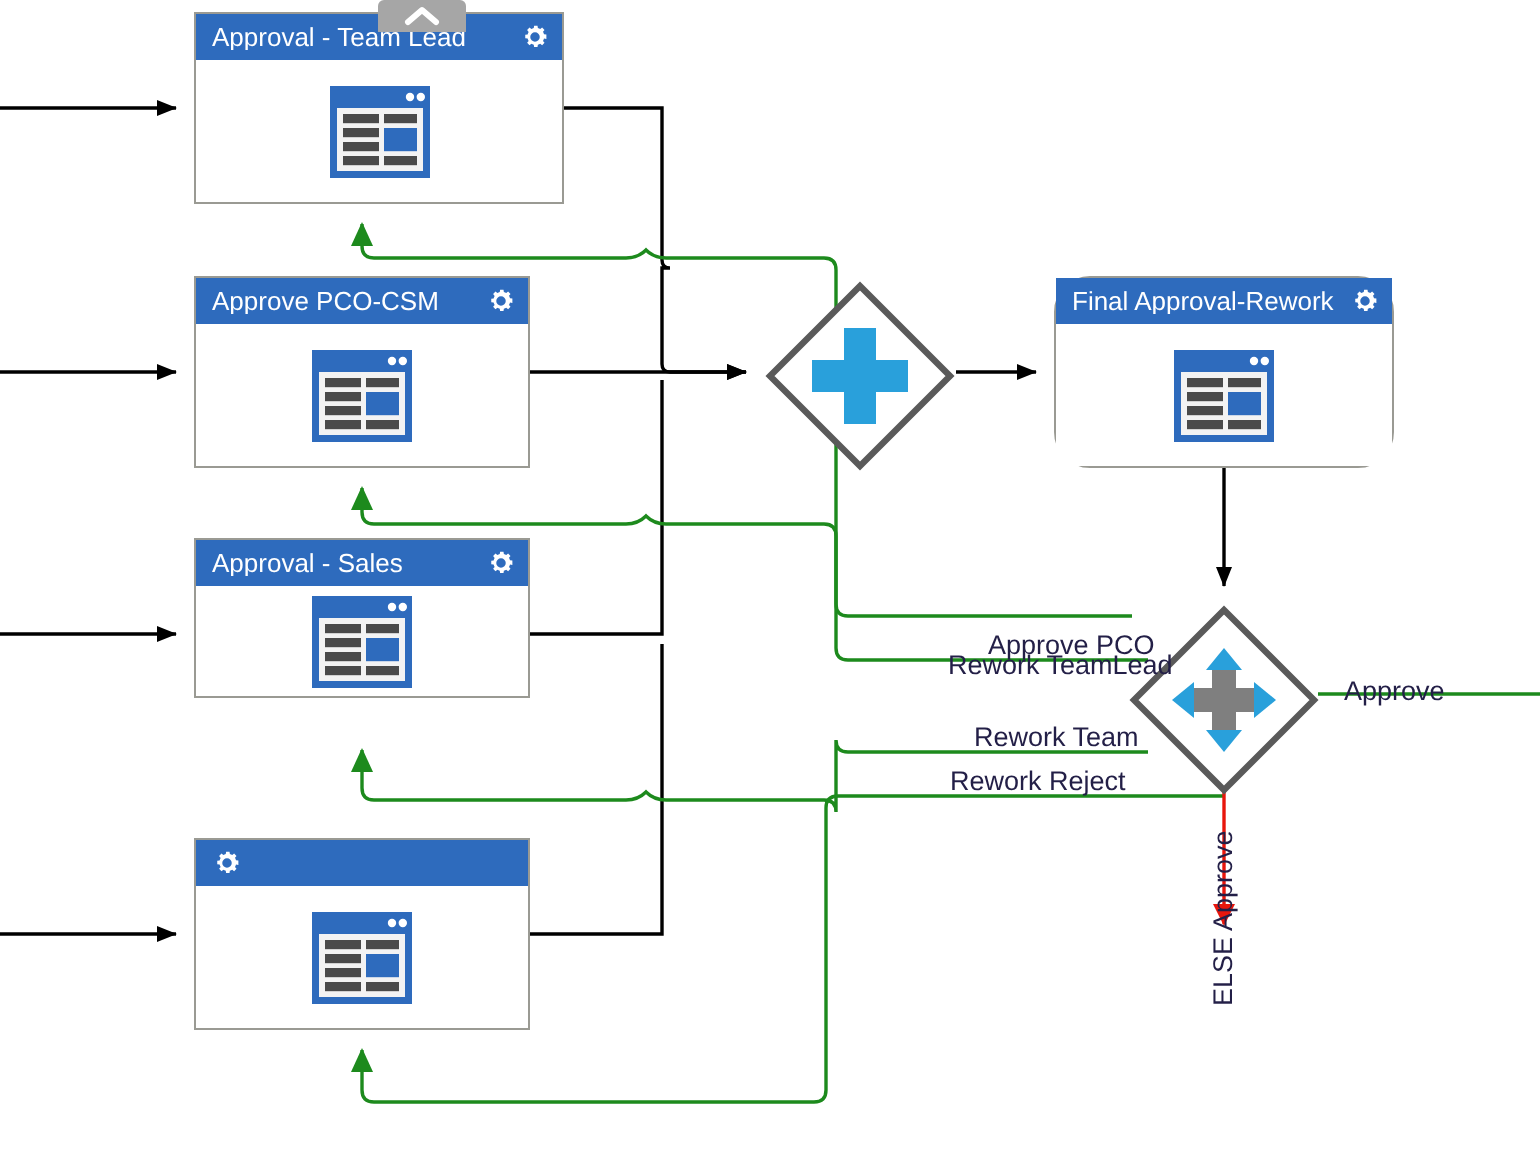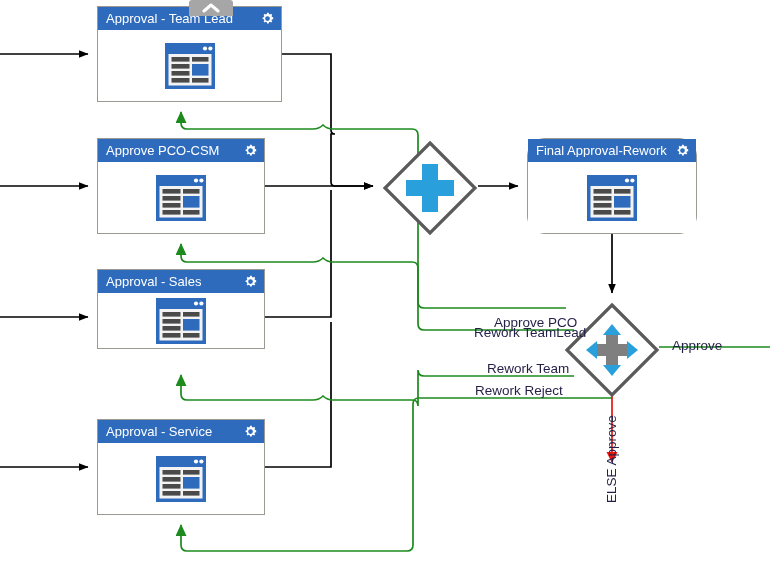--- a/index.html
+++ b/index.html
@@ -242,21 +242,20 @@
         <rect x="6.5" y="35" width="18" height="4.6" fill="#4a4a4a"></rect>
         <rect x="27" y="14" width="16.5" height="4.6" fill="#4a4a4a"></rect>
         <rect x="27" y="21" width="16.5" height="11.6" fill="#2e6bbd"></rect>
         <rect x="27" y="35" width="16.5" height="4.6" fill="#4a4a4a"></rect>
       </svg>
     </div>
   </div>
 
   <div class="node" style="left:97px; top:419px; width:168px; height:96px;">
     <div class="node-header">
-      <span class="node-title">Approval - Service</span>
       <svg class="gear" viewBox="0 0 24 24">
         <path fill="#ffffff" d="M12 8.2a3.8 3.8 0 1 0 0 7.6 3.8 3.8 0 0 0 0-7.6zm9.1 5.3l-1.9-.3a7.3 7.3 0 0 1-.8 1.9l1.2 1.5-1.9 1.9-1.5-1.2a7.3 7.3 0 0 1-1.9.8l-.3 1.9h-2.7l-.3-1.9a7.3 7.3 0 0 1-1.9-.8l-1.5 1.2-1.9-1.9 1.2-1.5a7.3 7.3 0 0 1-.8-1.9l-1.9-.3v-2.7l1.9-.3a7.3 7.3 0 0 1 .8-1.9L5.7 6.3l1.9-1.9 1.5 1.2a7.3 7.3 0 0 1 1.9-.8l.3-1.9h2.7l.3 1.9c.67.18 1.3.45 1.9.8l1.5-1.2 1.9 1.9-1.2 1.5c.35.6.62 1.23.8 1.9l1.9.3z"></path>
       </svg>
     </div>
     <div class="node-body">
       <svg class="form-icon" width="50" height="46" viewBox="0 0 50 46">
         <rect x="0" y="0" width="50" height="46" fill="#2e6bbd"></rect>
         <rect x="3.5" y="11" width="43" height="31.5" fill="#f3f3f3"></rect>
         <circle cx="40" cy="5.5" r="2.1" fill="#ffffff"></circle>
         <circle cx="45.4" cy="5.5" r="2.1" fill="#ffffff"></circle>

